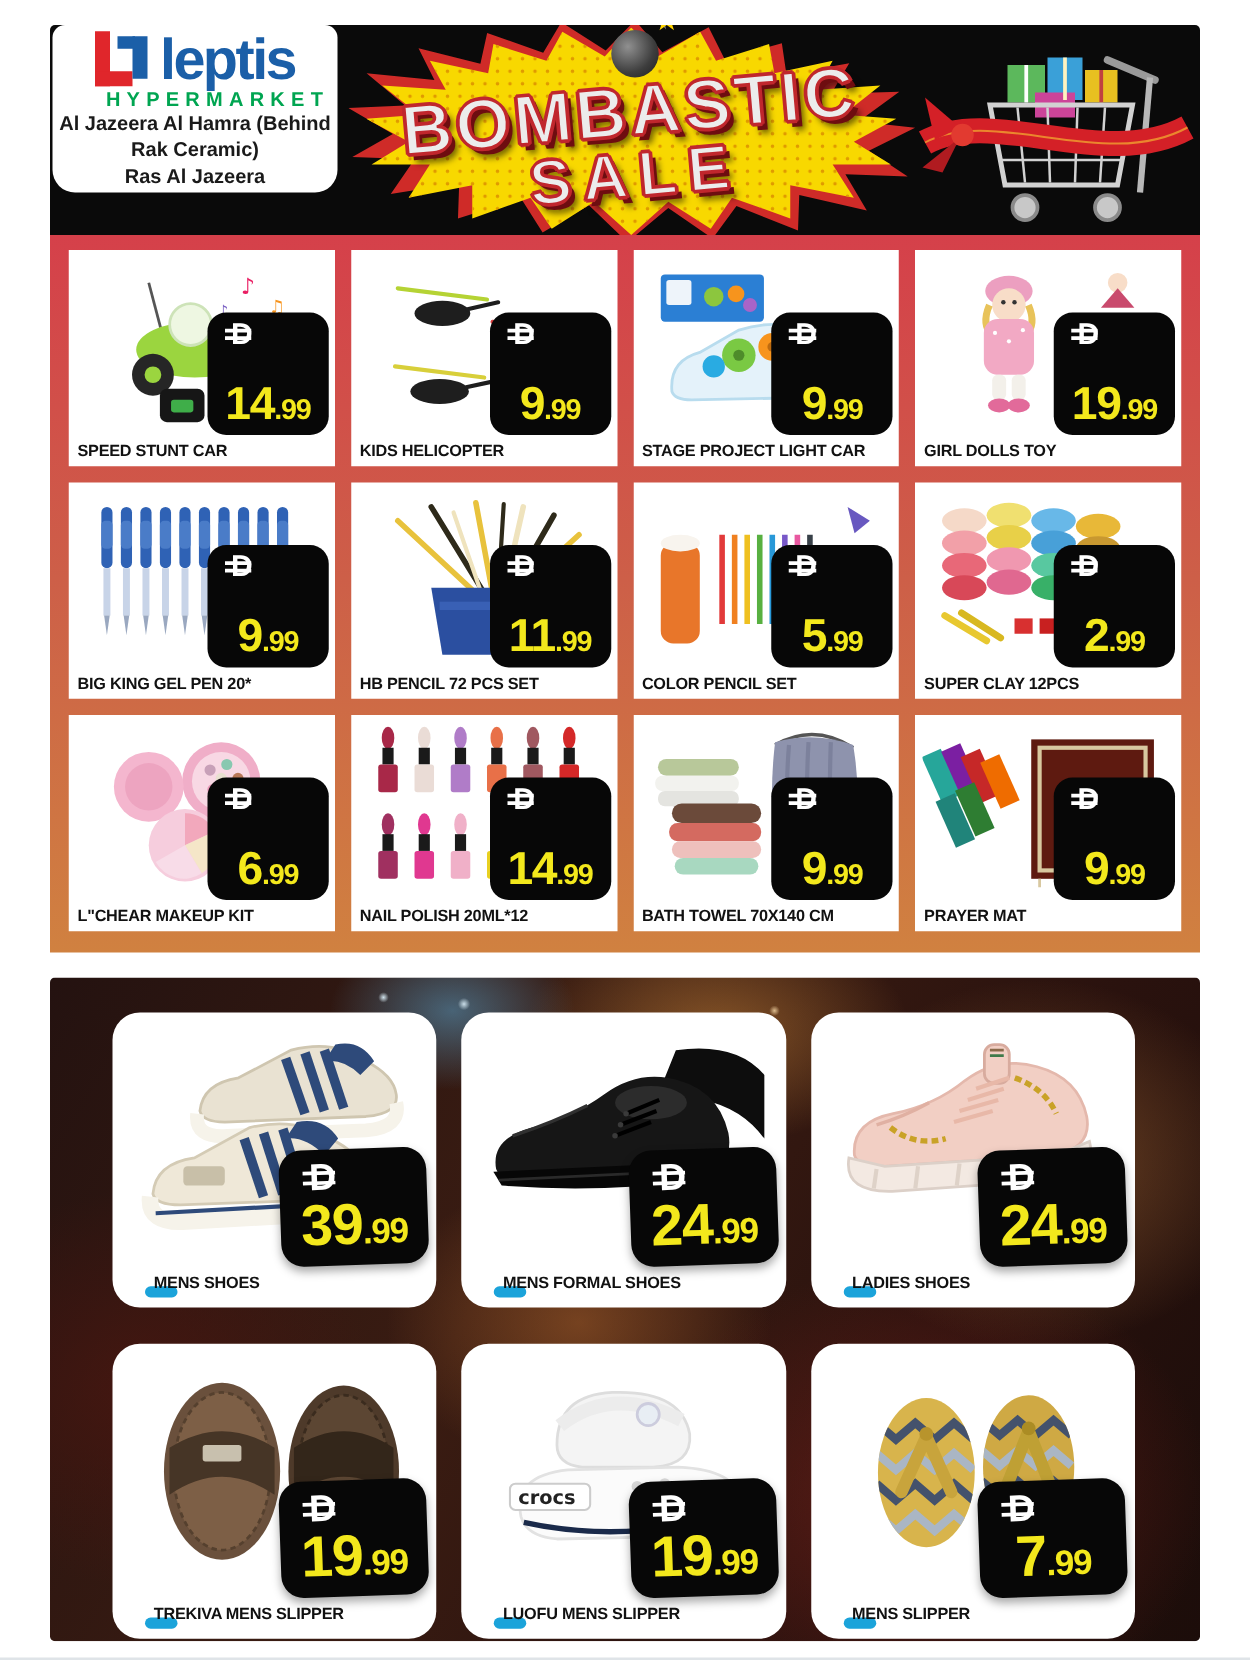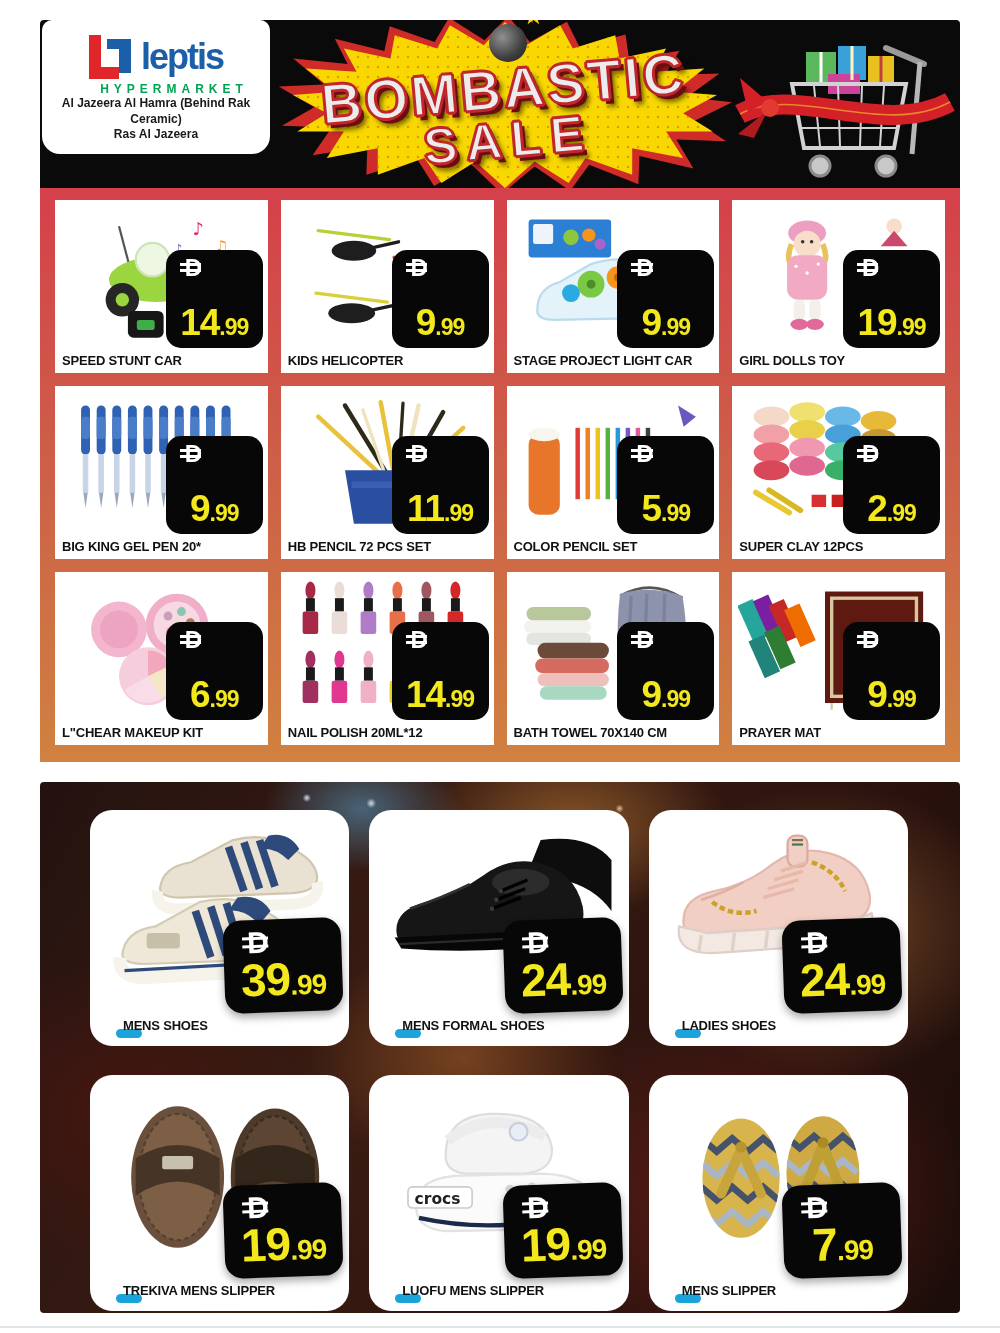--- a/index.html
+++ b/index.html
@@ -11,23 +11,23 @@
   .header { position:relative; height:168px; background:#0a0a0a; border-radius:4px 4px 0 0; overflow:hidden; }
   .logo-panel { position:absolute; left:2px; top:0; width:228px; height:134px; background:#ffffff;
                 border-radius:10px 10px 18px 18px; display:flex; flex-direction:column; align-items:center;
                 justify-content:center; z-index:5; padding-top:4px; }
   .logo-row { display:flex; align-items:center; gap:8px; }
   .logo-mark { position:relative; width:44px; height:44px; }
   .lm-red { position:absolute; left:0; top:0; width:12px; height:44px; background:#e0262b; }
   .lm-red::after { content:""; position:absolute; left:0; bottom:0; width:30px; height:12px; background:#e0262b; }
   .lm-blue { position:absolute; right:2px; top:4px; width:12px; height:34px; background:#1b5fa8; }
   .lm-blue::after { content:""; position:absolute; right:10px; top:0; width:14px; height:10px; background:#1b5fa8; }
-  .brand { font-size:36px; font-weight:bold; color:#1b5fa8; letter-spacing:-2px; line-height:.9; }
-  .hyper { font-size:12px; font-weight:bold; color:#00a551; letter-spacing:5px; margin-top:3px;padding-left:36px; }
-  .addr { font-size:12px; font-weight:bold; color:#1a1a1a; line-height:1.3; text-align:center; }
+  .brand { font-size:46px; font-weight:bold; color:#1b5fa8; letter-spacing:-2px; line-height:.9; }
+  .hyper { font-size:16px; font-weight:bold; color:#00a551; letter-spacing:5px; margin-top:3px;padding-left:36px; }
+  .addr { font-size:16px; font-weight:bold; color:#1a1a1a; line-height:1.3; text-align:center; }
 
   
   .banner { position:absolute; left:205px; top:2px; width:520px; height:166px; z-index:3; }
   .burst-red, .burst { position:absolute; left:48px; top:0; width:424px; height:166px;
     clip-path:polygon(50% 0%,55% 14%,63% 2%,66% 16%,76% 8%,77% 22%,88% 16%,85% 30%,97% 28%,90% 42%,100% 44%,92% 55%,99% 66%,88% 66%,92% 82%,80% 76%,80% 92%,69% 82%,65% 97%,57% 84%,50% 100%,43% 84%,35% 97%,31% 82%,20% 92%,20% 76%,8% 82%,12% 66%,1% 66%,8% 55%,0% 44%,10% 42%,3% 28%,15% 30%,12% 16%,23% 22%,24% 8%,34% 16%,37% 2%,45% 14%); }
   .burst-red { background:#cf2b28; transform:scale(1.07) rotate(2deg); }
   .burst { background:#f8d800;
     background-image:radial-gradient(#e09a00 1.4px, transparent 1.6px); background-size:10px 10px; }
   .banner-text { position:absolute; inset:0; display:flex; flex-direction:column; align-items:center;
                  justify-content:center; transform:rotate(-5deg); z-index:4; padding-top:14px; }

